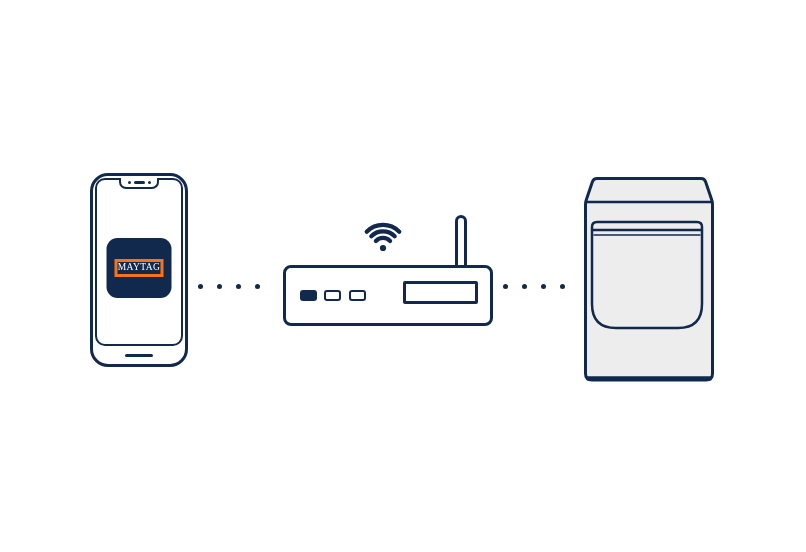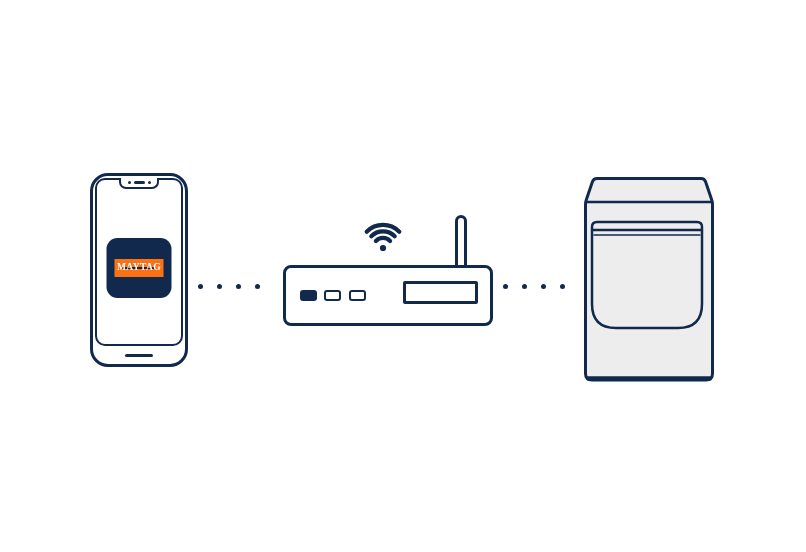--- a/index.html
+++ b/index.html
@@ -59,27 +59,27 @@
     transform: translateX(-50%);
     width: 65px; height: 60px;
     background: #12294E;
     border-radius: 11px;
     display: flex;
     align-items: center;
     justify-content: center;
   }
   .maytag-logo {
     width: 49px; height: 18px;
-    border: 8px solid #f97316;
+    border: 3px solid #f97316;
     display: flex;
     align-items: center;
     justify-content: center;
     color: #ffffff;
     font-family: "Liberation Serif", serif;
-    font-weight: 700;
+    font-weight: 400;
     font-size: 9.5px;
     letter-spacing: 0.4px;
     line-height: 1;
     white-space: nowrap;
   }
   .home-indicator {
     position: absolute;
     left: 50%; bottom: 7px;
     transform: translateX(-50%);
     width: 28px; height: 3px;

